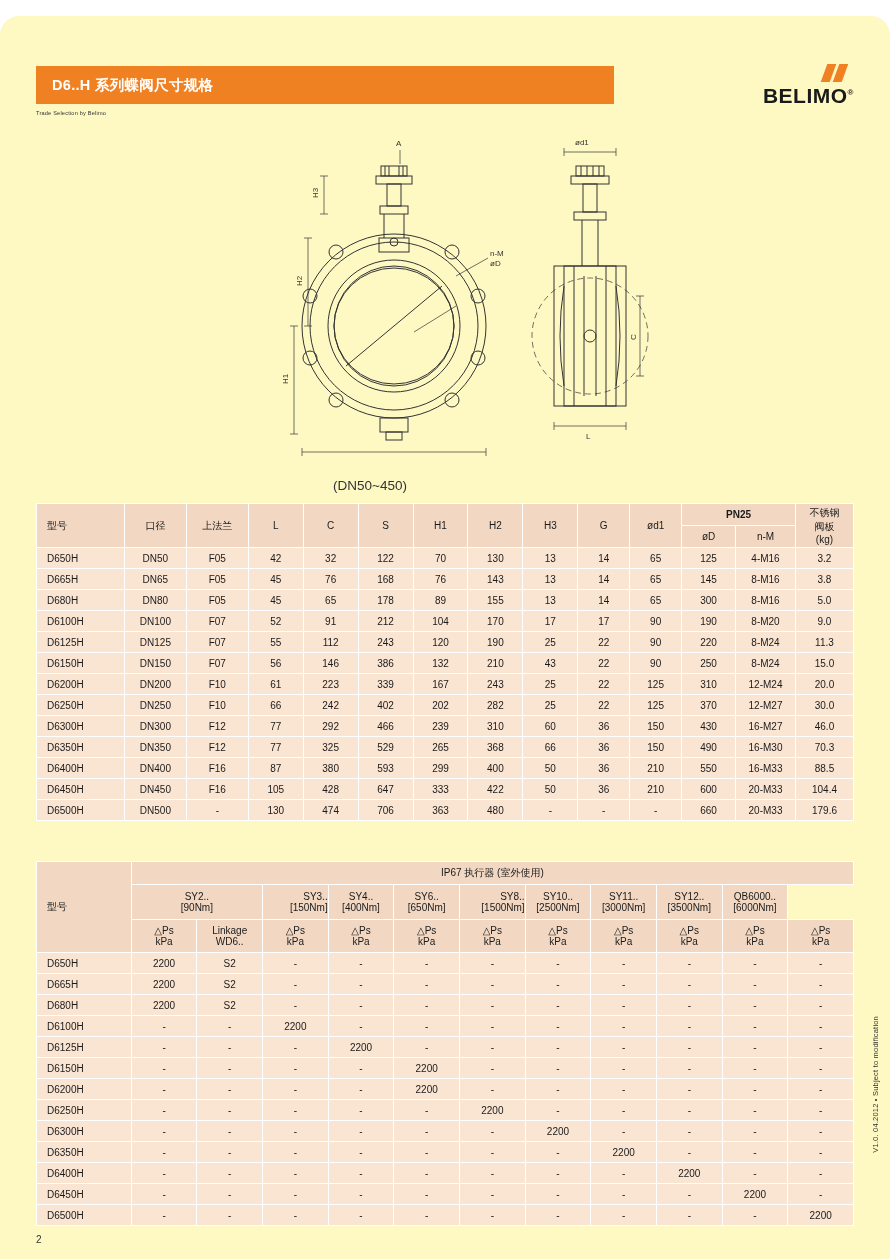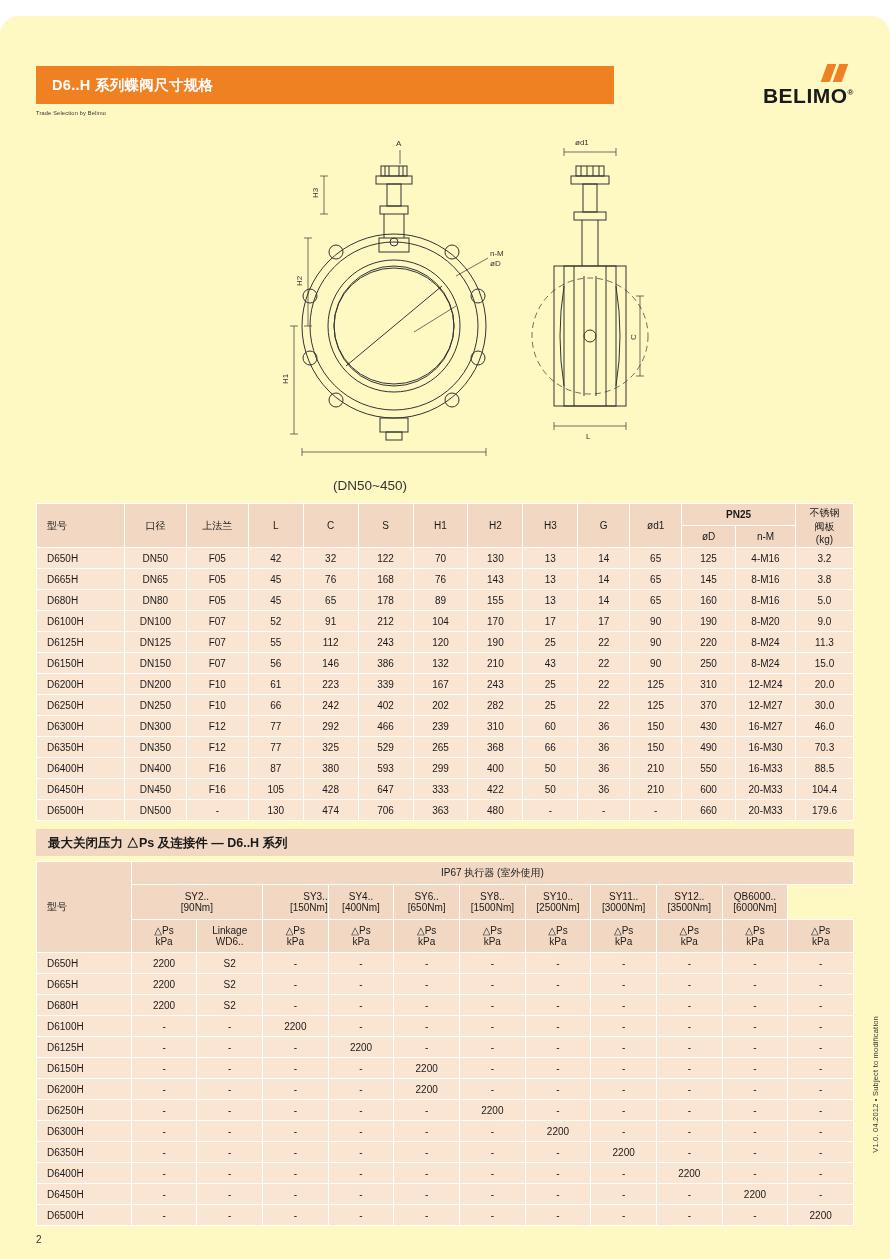--- a/index.html
+++ b/index.html
@@ -325,21 +325,21 @@
           <td>DN80</td>
           <td>F05</td>
           <td>45</td>
           <td>65</td>
           <td>178</td>
           <td>89</td>
           <td>155</td>
           <td>13</td>
           <td>14</td>
           <td>65</td>
-          <td>160</td>
+          <td>300</td>
           <td>8-M16</td>
           <td>5.0</td>
         </tr>
         <tr>
           <td class="first">D6100H</td>
           <td>DN100</td>
           <td>F07</td>
           <td>52</td>
           <td>91</td>
           <td>212</td>
@@ -492,23 +492,20 @@
           <td>-</td>
           <td>-</td>
           <td>-</td>
           <td>660</td>
           <td>20-M33</td>
           <td>179.6</td>
         </tr>
       </tbody>
   </table>
 
-  <div class="sec-bar" style="top:813px;">
-    <div class="txt">最大关闭压力 △Ps 及连接件 — D6..H 系列</div>
-  </div>
 
   <table class="t2">
     <colgroup>
       <col style="width:88px">
       <col style="width:61px">
         <col style="width:61px">
       <col style="width:61px">
         <col style="width:61px">
         <col style="width:61px">
       <col style="width:61px">
@@ -533,21 +530,21 @@
             <div>[150Nm]</div>
           </td>
           <td style="height: 34px;">
             <div>SY4..</div>
             <div>[400Nm]</div>
           </td>
           <td style="height: 34px;">
             <div>SY6..</div>
             <div>[650Nm]</div>
           </td>
-          <td style="height: 34px;">
+          <td style="height: 34px; text-align: right;">
             <div>SY8..</div>
             <div>[1500Nm]</div>
           </td>
           <td style="height: 34px;">
             <div>SY10..</div>
             <div>[2500Nm]</div>
           </td>
           <td style="height: 34px;">
             <div>SY11..</div>
             <div>[3000Nm]</div>

